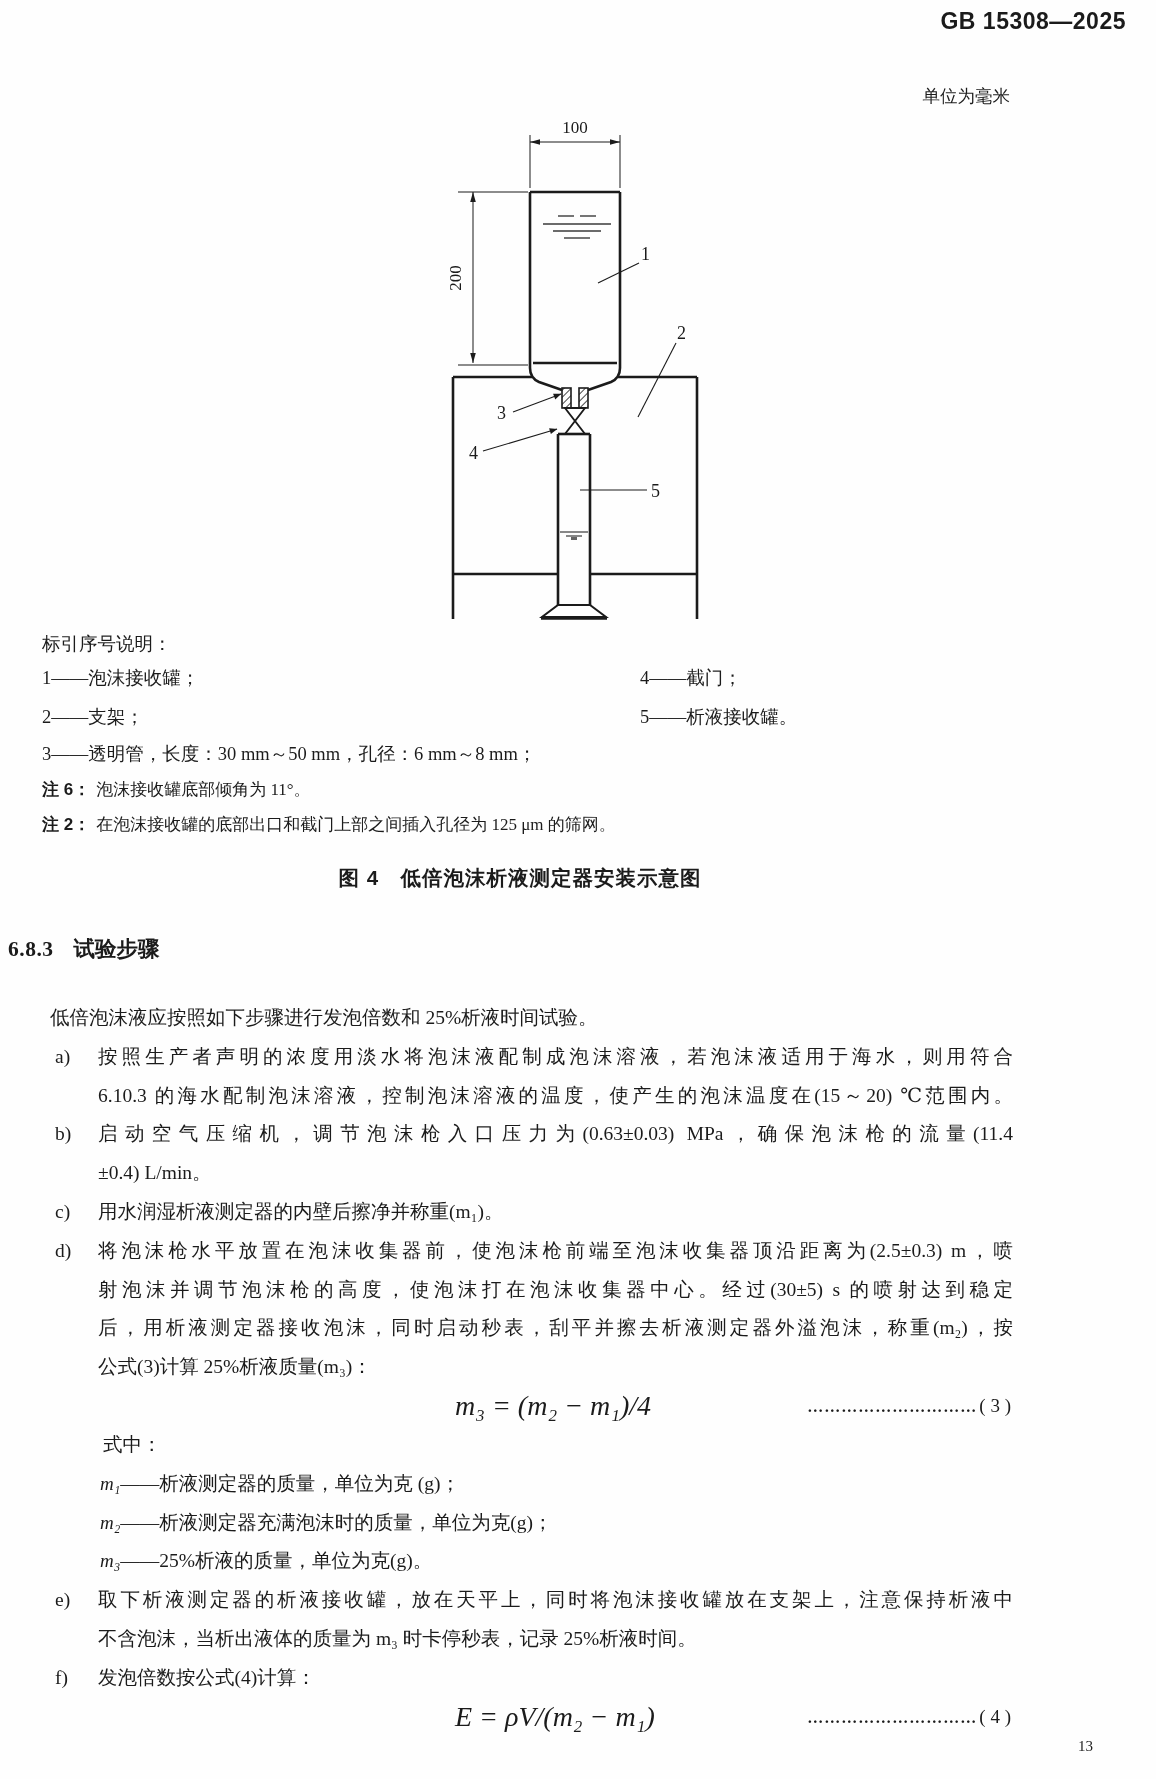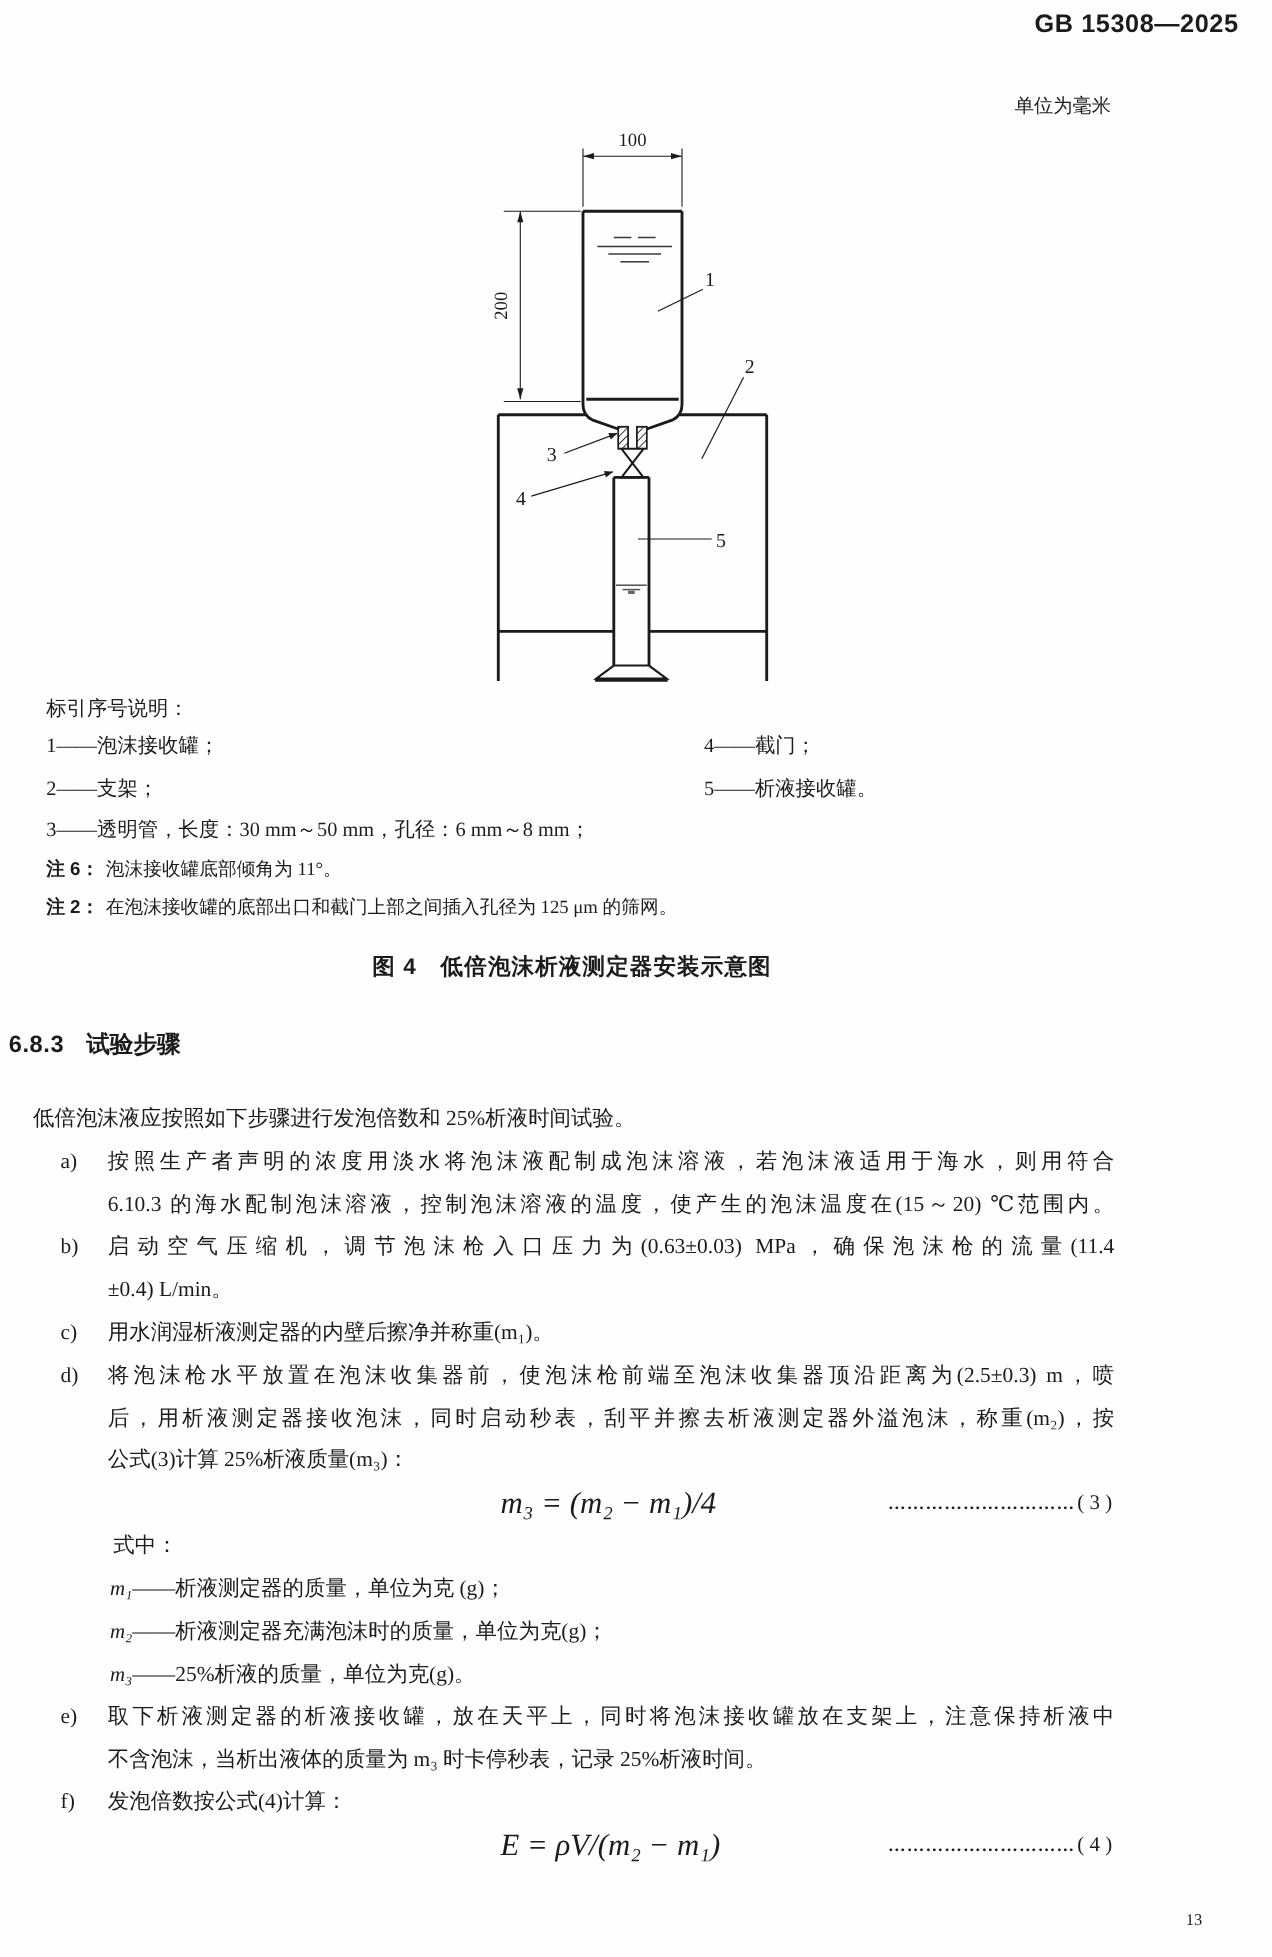--- a/index.html
+++ b/index.html
@@ -18,25 +18,25 @@
   .unit-note{top:84px;right:146px;font-size:17.5px}
 
   .legend-line{left:42px;font-size:18.5px;white-space:nowrap}
   .legend-right{position:absolute;left:598px;top:0;white-space:nowrap}
   .note-line{left:42px;font-size:17px;white-space:nowrap}
   .note-label{font-weight:bold;font-family:"Liberation Sans","DejaVu Sans",sans-serif;margin-right:6px}
   .fig-caption{top:864px;left:0;width:1040px;text-align:center;font-weight:bold;font-size:20.5px;
     font-family:"Liberation Sans","DejaVu Sans",sans-serif;letter-spacing:1px}
 
   .sec-heading{top:934px;left:8px;font-weight:bold;font-size:21.5px;
-    font-family:Liberation Sans, sans-serif}
+    font-family:Liberation Serif, serif}
   .sec-heading .num{margin-right:20px;letter-spacing:.5px}
 
   .content{left:0;top:999px;width:1013px;font-size:19.5px;line-height:38.8px}
-  .intro{padding-left:30px}
+  .intro{padding-left:50px}
   .item{display:flex}
   .item .marker{flex:0 0 43px;margin-left:55px}
   .item .itext{flex:1;min-width:0}
   .jl{text-align:justify;text-align-last:justify}
 
   .fline{position:relative;height:39px}
   .fx{position:absolute;left:455px;top:0;font-style:italic;font-size:28px;white-space:nowrap}
   .fr{position:absolute;right:2px;top:0;white-space:nowrap}
   .dots{font-weight:bold;letter-spacing:1px;font-size:16px}
   .eqno{font-size:19px;margin-left:2px}
@@ -196,20 +196,21 @@
     <div class="marker">c)</div>
     <div class="itext">
       <div>用水润湿析液测定器的内壁后擦净并称重(m₁)。</div>
     </div>
   </div>
 
   <div class="item">
     <div class="marker">d)</div>
     <div class="itext">
       <div class="jl">将泡沫枪水平放置在泡沫收集器前，使泡沫枪前端至泡沫收集器顶沿距离为(2.5±0.3) m，喷</div>
+      <div class="jl">射泡沫并调节泡沫枪的高度，使泡沫打在泡沫收集器中心。经过(30±5) s 的喷射达到稳定</div>
       <div class="jl">后，用析液测定器接收泡沫，同时启动秒表，刮平并擦去析液测定器外溢泡沫，称重(m₂)，按</div>
       <div>公式(3)计算 25%析液质量(m₃)：</div>
     </div>
   </div>
 
   <div class="fline">
     <span class="fx">m₃ = (m₂ − m₁)/4</span>
     <span class="fr">
       <span class="dots">…………………………</span><span class="eqno">( 3 )</span>
     </span>

